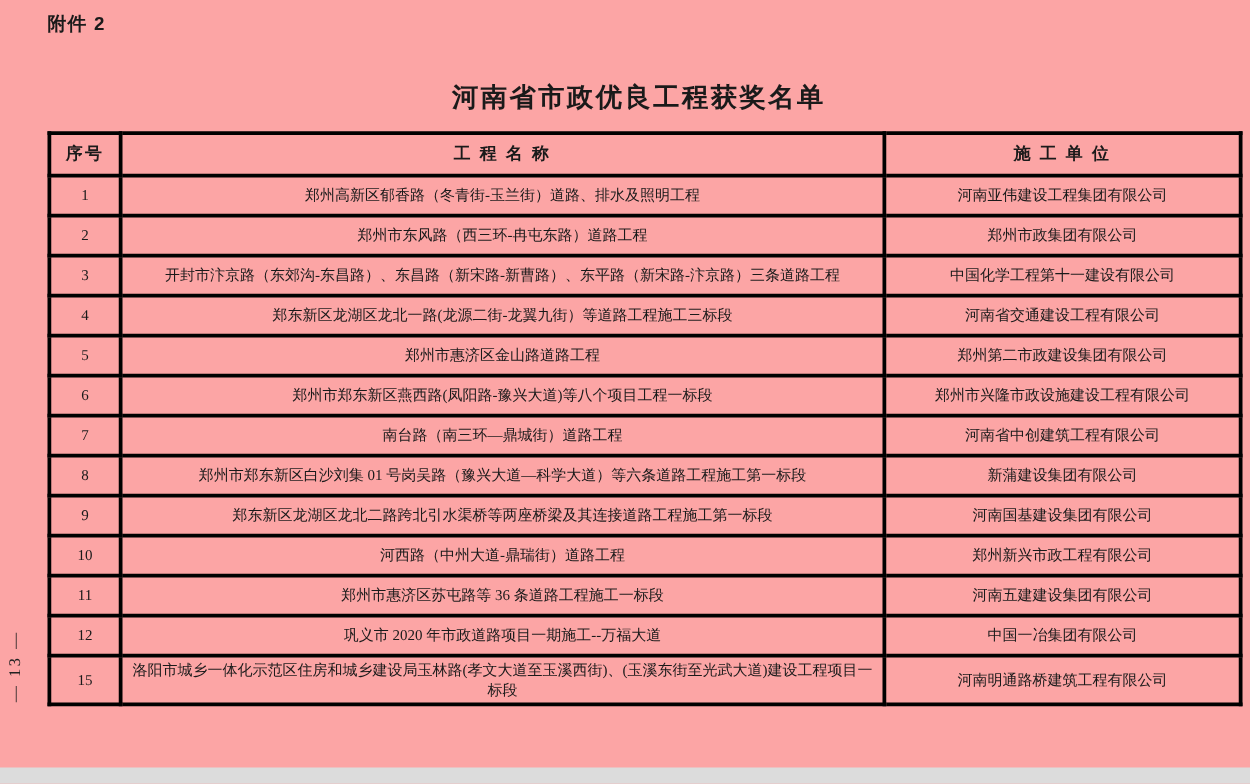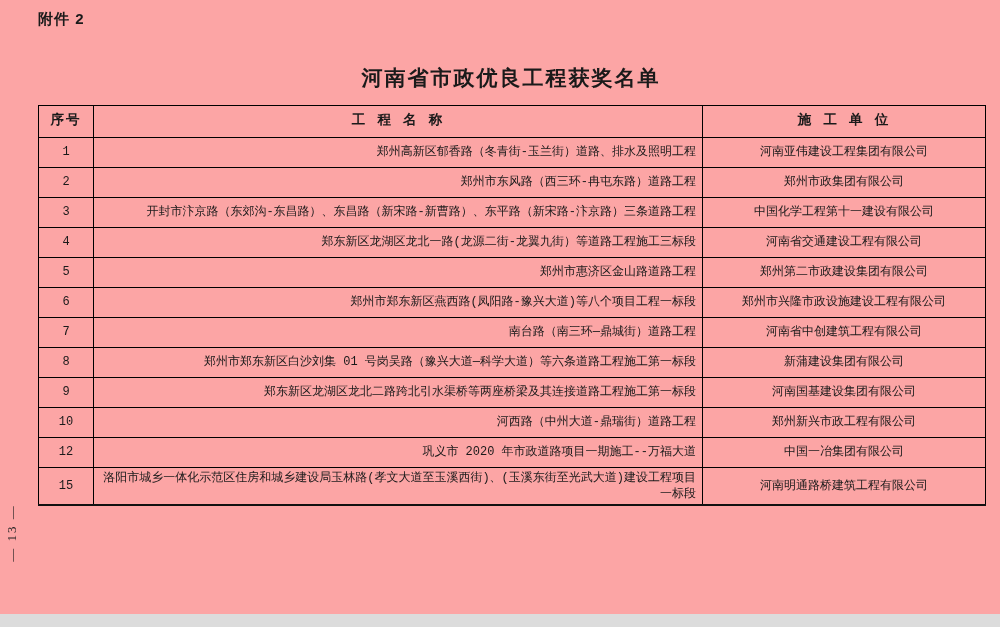--- a/index.html
+++ b/index.html
@@ -45,41 +45,40 @@
     color: #222;
   }
   table.award-table {
     position: absolute;
     left: 38px; top: 105px;
     width: 924px;
     border-collapse: collapse;
     table-layout: fixed;
   }
   table.award-table th, table.award-table td {
-    border: 1px solid #000000;
+    border: 3px solid #000000;
     padding: 2px 6px;
     font-size: 12px;
     line-height: 1.35;
     vertical-align: middle;
     overflow: hidden;
-    font-family: Liberation Mono, monospace;
   }
   table.award-table { border: 1.5px solid #222; border-bottom: 2.5px solid #111; }
   th.col-no  { width: 42px; }
   th.col-project { width: 596px; }
   th.col-company { width: 270px; }
   table.award-table th {
     font-weight: bold;
     font-size: 13.5px;
     text-align: center;
     height: 27px;
     letter-spacing: 2px;
   }
   td.cell-no { text-align: center; font-size: 12.5px; height: 25px; }
-  td.cell-project { text-align: right; }
+  td.cell-project { text-align: center; }
   td.cell-company { text-align: center; }
 </style>
 </head>
 <body>
 
 <div class="page">
 
   <div class="attachment-label">附件 2</div>
 
   <div class="doc-title">河南省市政优良工程获奖名单</div>
@@ -148,20 +147,25 @@
       <td class="cell-project">郑东新区龙湖区龙北二路跨北引水渠桥等两座桥梁及其连接道路工程施工第一标段</td>
       <td class="cell-company">河南国基建设集团有限公司</td>
     </tr>
 
     <tr>
       <td class="cell-no">10</td>
       <td class="cell-project">河西路（中州大道-鼎瑞街）道路工程</td>
       <td class="cell-company">郑州新兴市政工程有限公司</td>
     </tr>
 
+    <tr>
+      <td class="cell-no">11</td>
+      <td class="cell-project">郑州市惠济区苏屯路等 36 条道路工程施工一标段</td>
+      <td class="cell-company">河南五建建设集团有限公司</td>
+    </tr>
 
     <tr>
       <td class="cell-no">12</td>
       <td class="cell-project">巩义市 2020 年市政道路项目一期施工--万福大道</td>
       <td class="cell-company">中国一冶集团有限公司</td>
     </tr>
 
 
 
     <tr>

